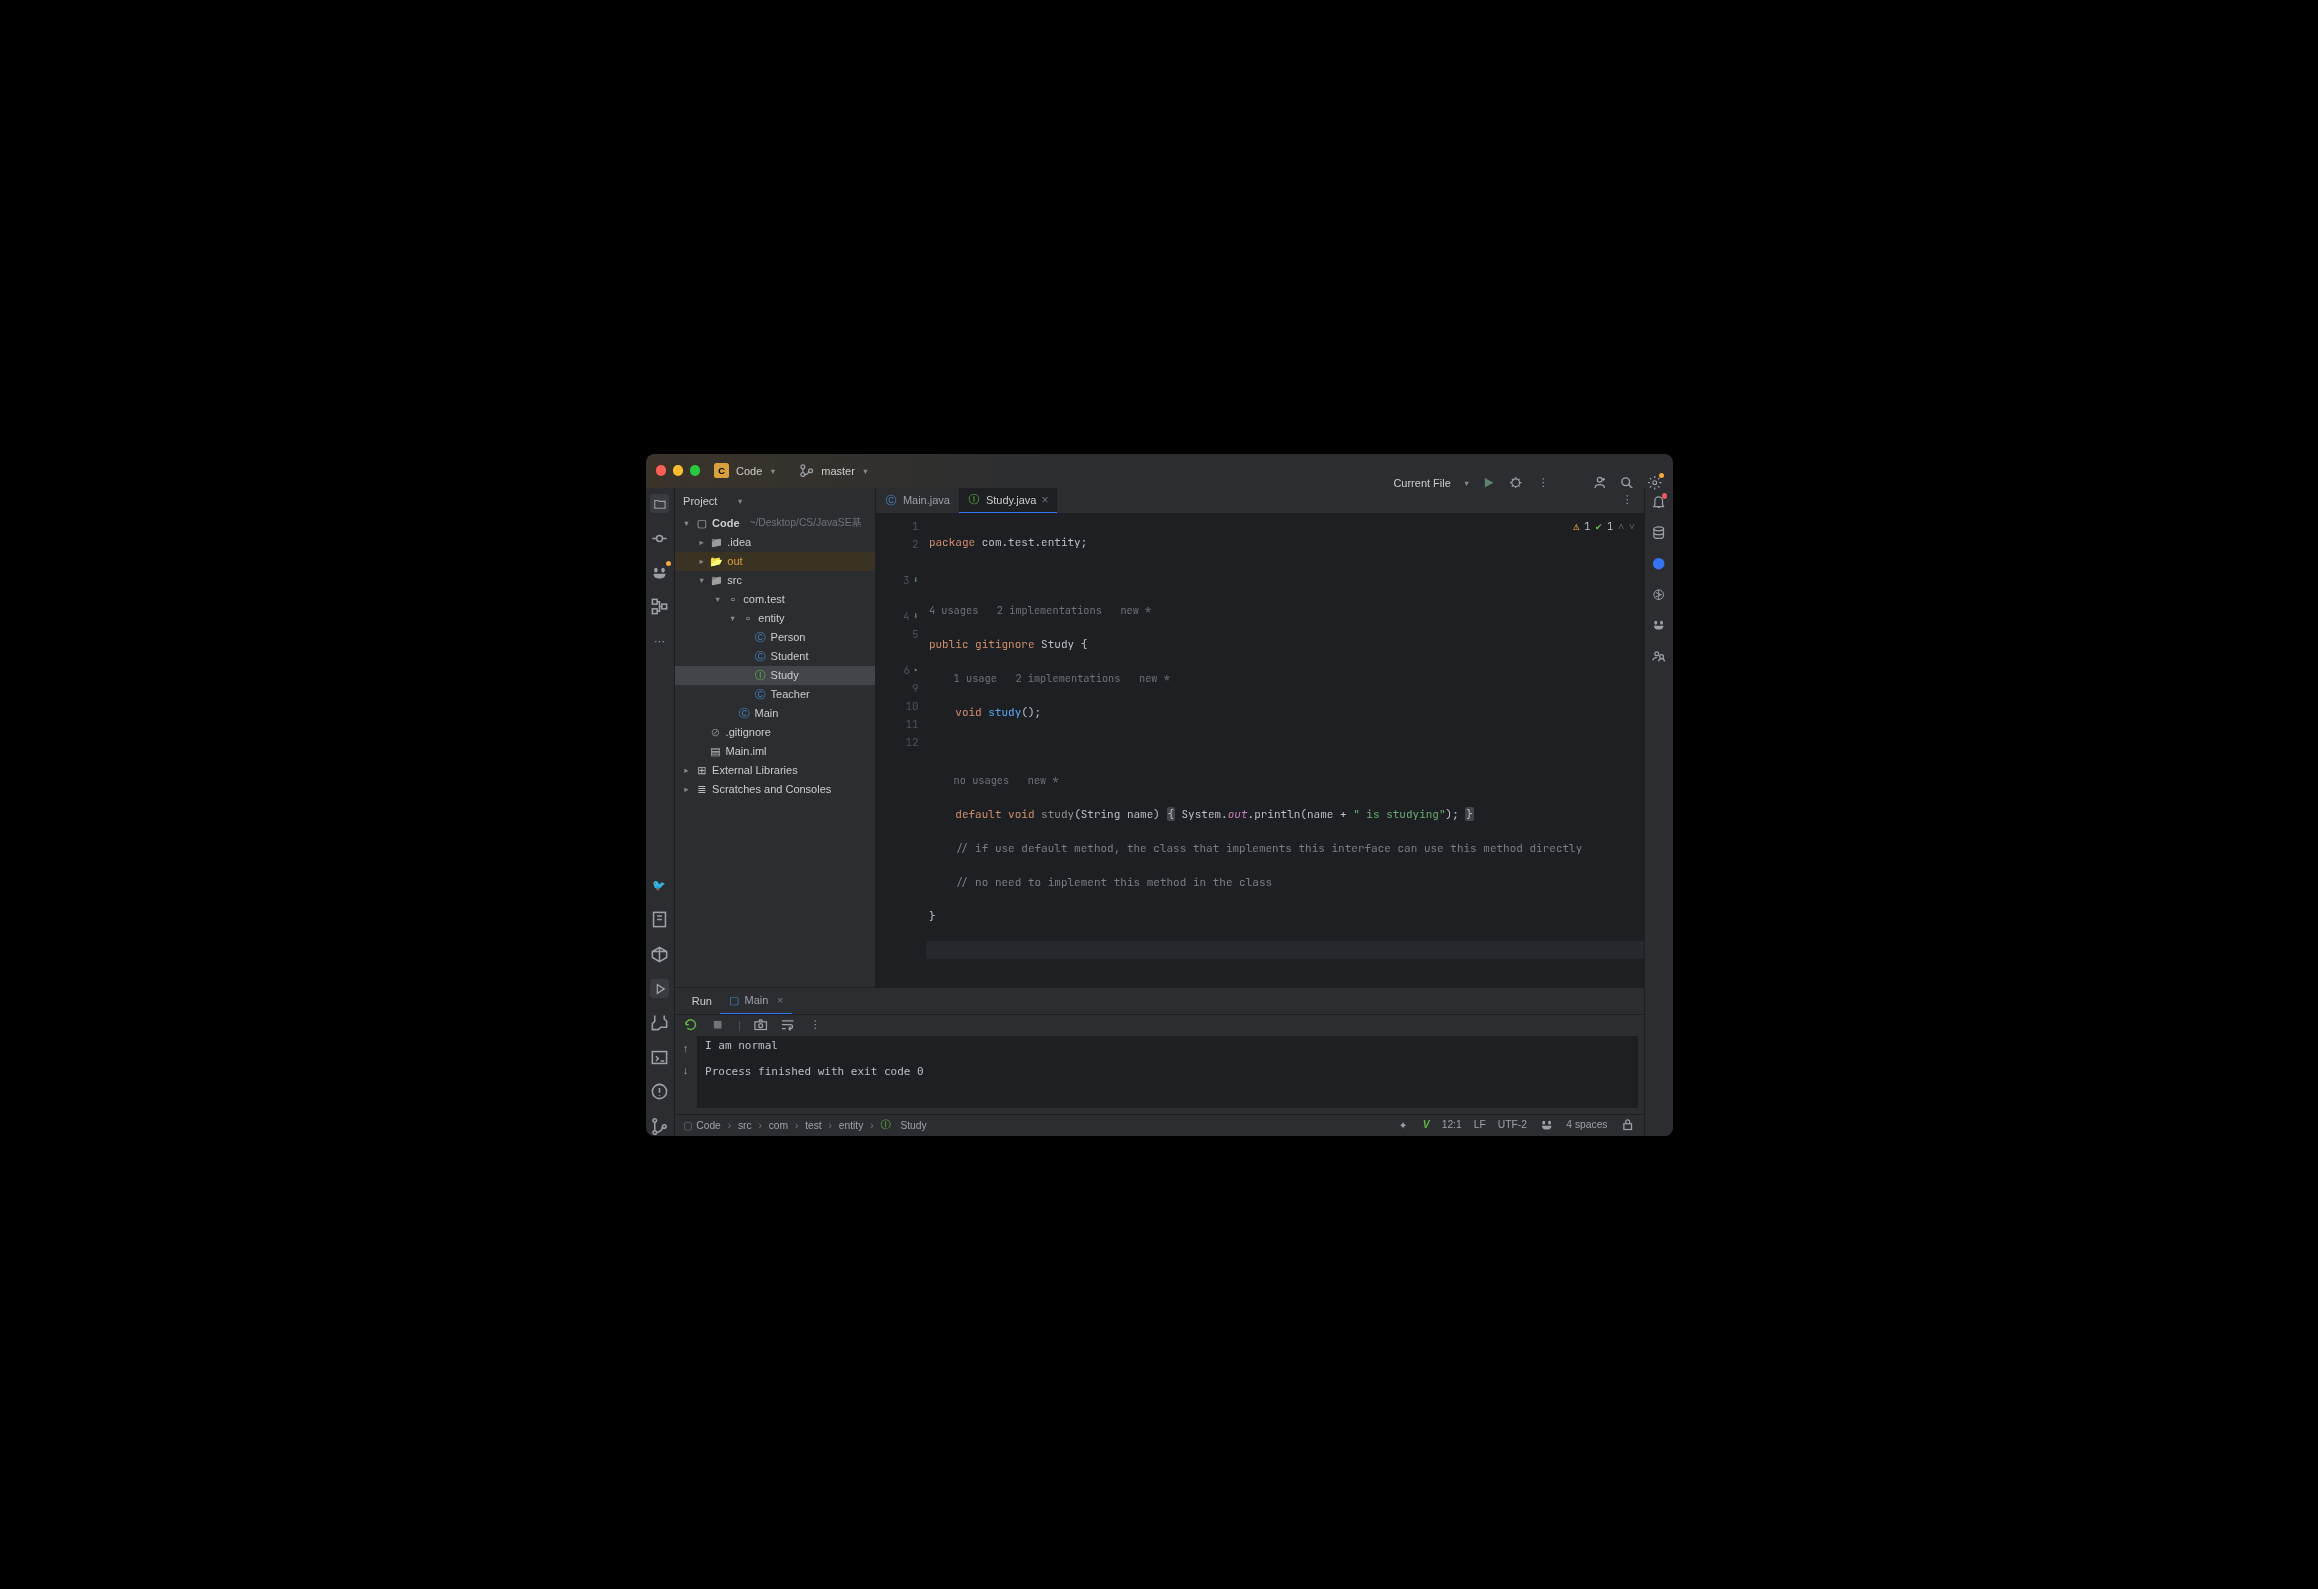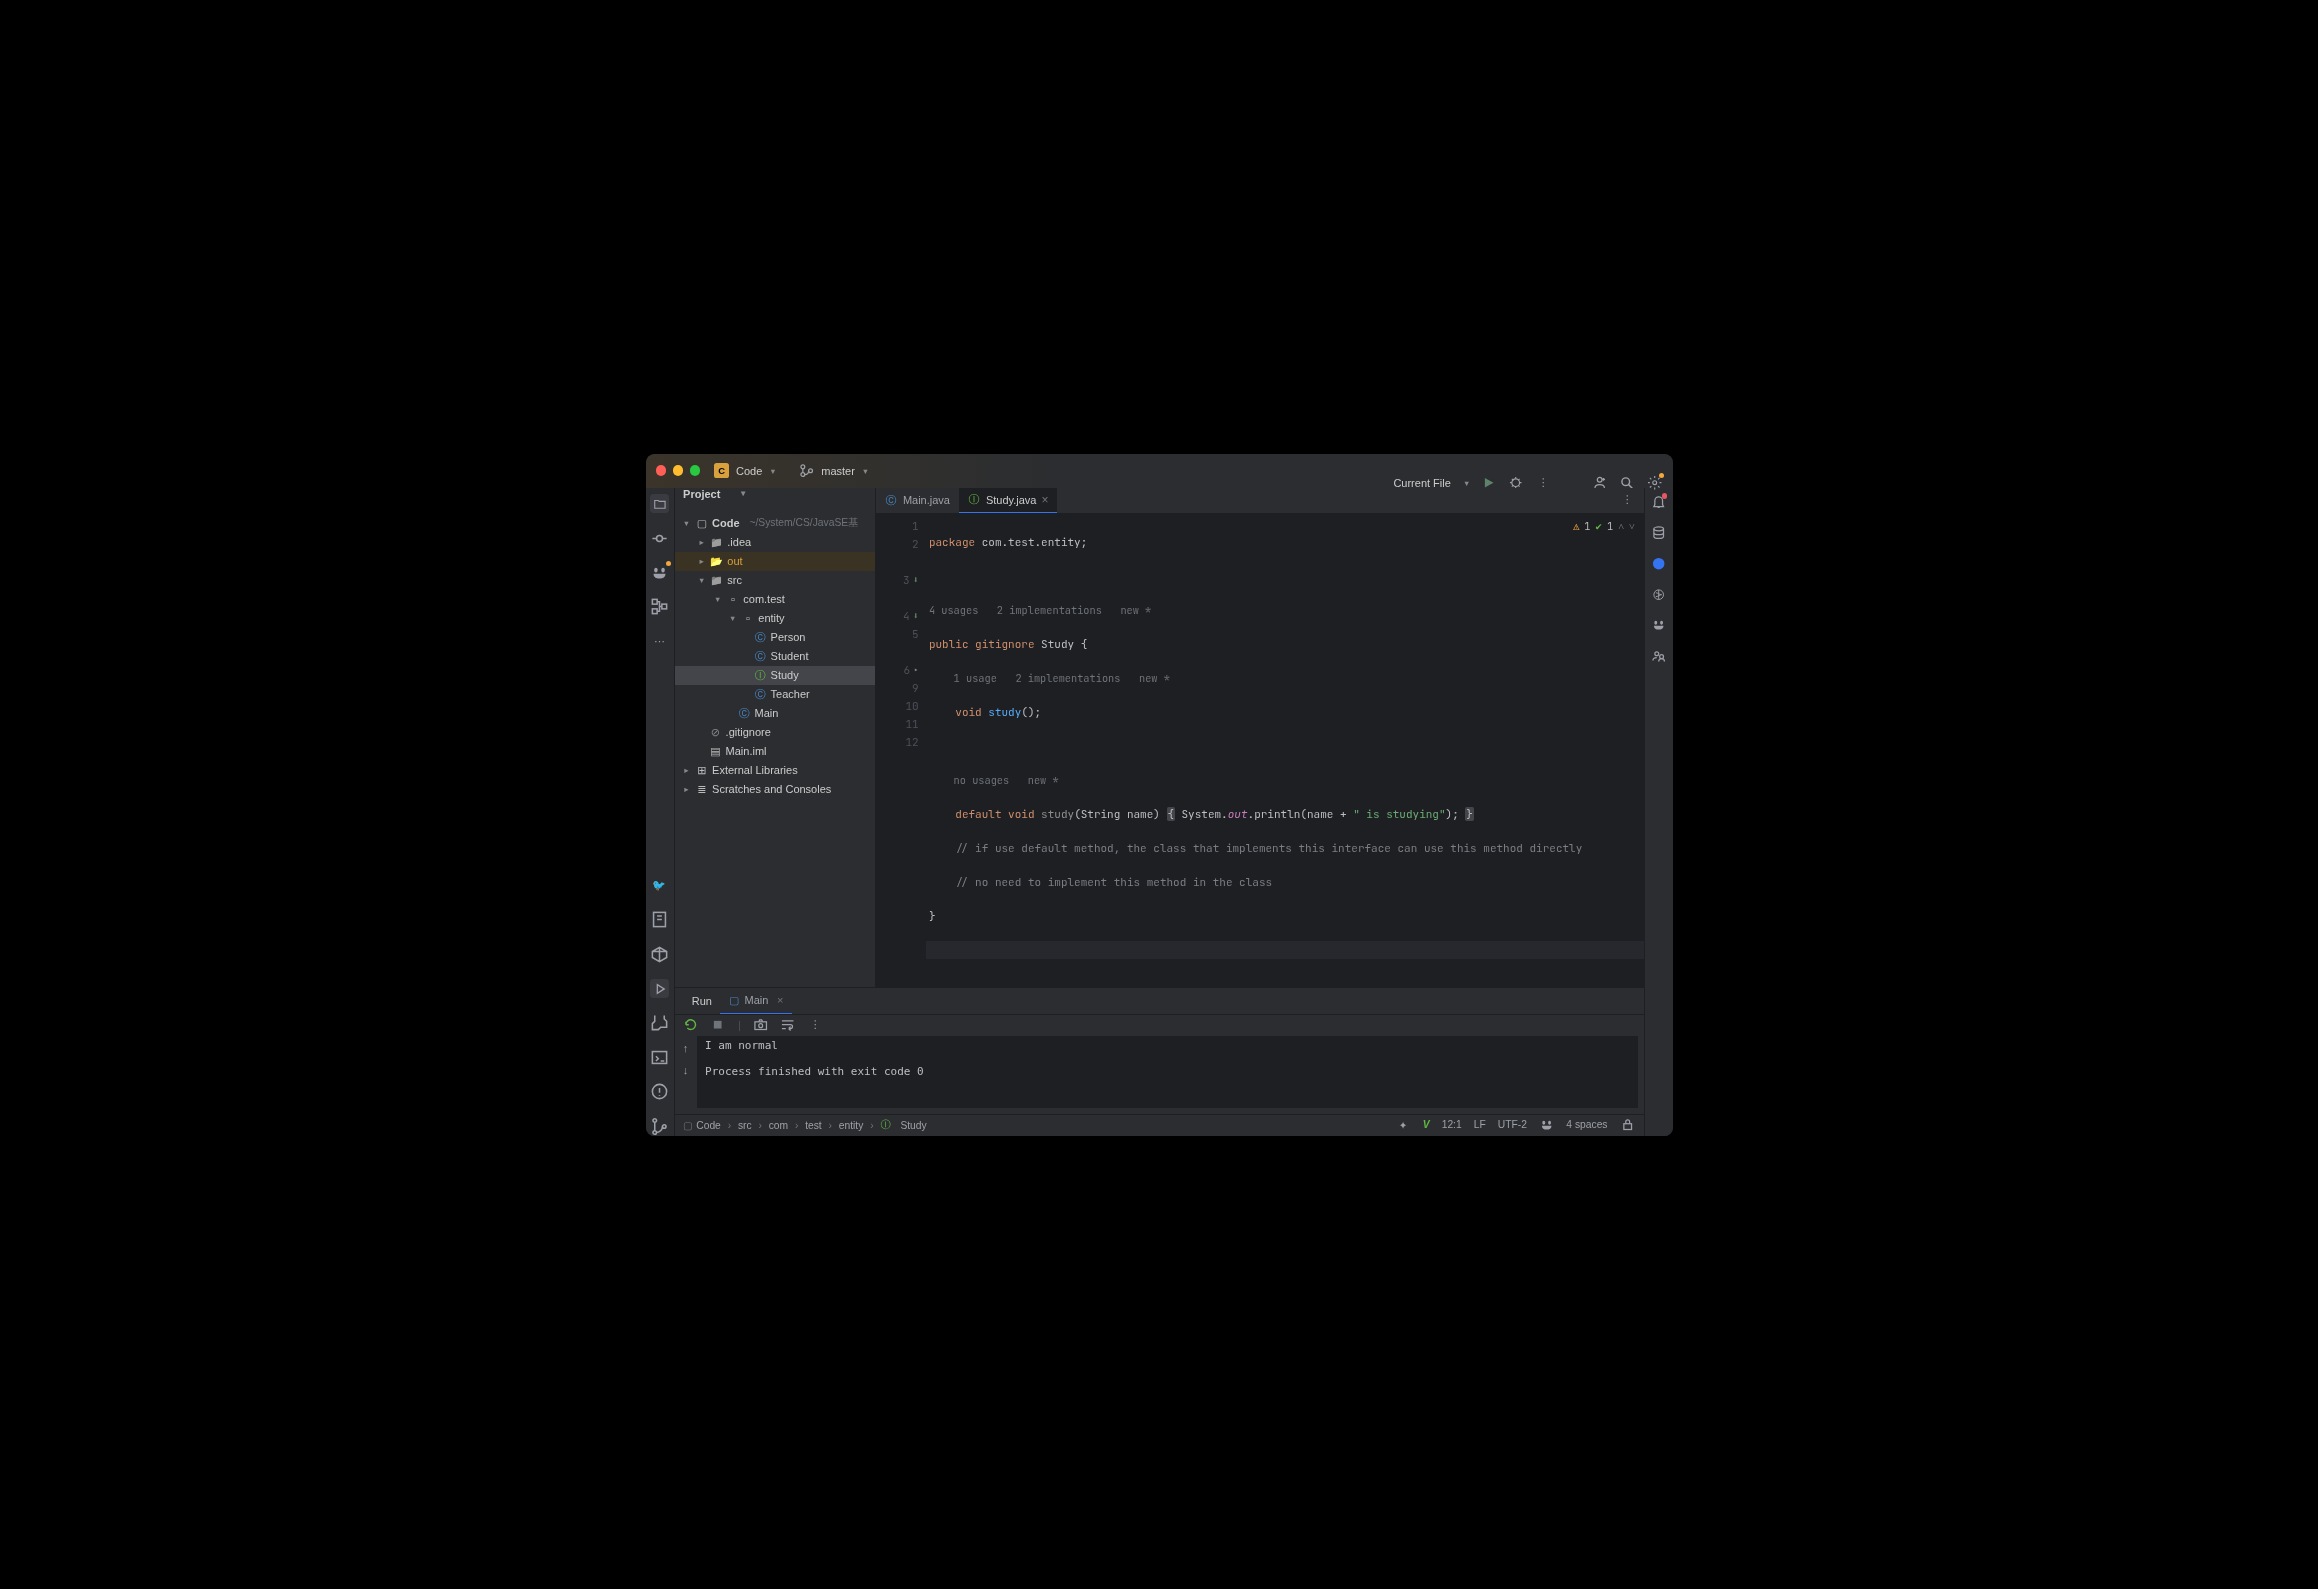--- a/index.html
+++ b/index.html
@@ -18,21 +18,21 @@
 .tb-right { margin-left: auto; display: flex; align-items: center; gap: 12px; margin-top: 24px; }
 .icon { width: 15.4px; height: 15.4px; display: inline-flex; align-items: center; justify-content: center; color: #9da0a8; }
 .body { flex: 1; display: flex; overflow: hidden; }
 .leftbar { width: 29px; background: #2b2d30; border-right: 0.9px solid #1e1f22; display: flex; flex-direction: column; align-items: center; padding-top: 6.8px; gap: 15.4px; }
 .leftbar .icon { width: 19px; height: 19px; }
 .leftbar .active { background: #393b40; border-radius: 3.4px; padding: 2.6px; }
 .rightbar { width: 29px; background: #2b2d30; border-left: 0.9px solid #1e1f22; display: flex; flex-direction: column; align-items: center; padding-top: 6.8px; gap: 15.4px; }
 .main { flex: 1; display: flex; flex-direction: column; }
 .upper { flex: 1; display: flex; overflow: hidden; }
 .project { width: 201px; background: #2b2d30; border-right: 0.9px solid #1e1f22; display: flex; flex-direction: column; }
-.proj-header { height: 26px; display: flex; align-items: flex-start; padding: 0 8.6px; gap: 19px; color: #ccc; font-weight: 700; }
+.proj-header { height: 26px; display: flex; align-items: center; padding: 0 8.6px; gap: 19px; color: #ccc; font-weight: 400; }
 .tree { flex: 1; overflow: auto; font-size: 11px; }
 .node { display: flex; align-items: center; height: 19px; padding-left: 6.8px; gap: 3.4px; cursor: pointer; white-space: nowrap; }
 .node.sel { background: #43454a; }
 .node.hl { background: #3a3223; }
 .arrow { width: 10.3px; color: #888; font-size: 8.6px; text-align: center; }
 .node .fname { color: #ccc; }
 .node .path { color: #6f737a; font-size: 10.3px; }
 .fi { width: 13.7px; height: 13.7px; display: inline-flex; align-items: center; justify-content: center; }
 .fi-folder::before { content: "📁"; font-size: 10.3px; filter: grayscale(1) brightness(0.7); }
 .fi-folder-o::before { content: "📂"; font-size: 10.3px; filter: hue-rotate(20deg) brightness(1.2); }
@@ -216,21 +216,21 @@
 
     <div class="main">
       <div class="upper">
 
         <div class="project">
           <div class="proj-header">
             <span>Project</span>
             <span class="chev">▾</span>
           </div>
           <div class="tree">
-            <div class="node" style="padding-left:6.8px"><span class="arrow">▾</span><span class="fi">▢</span><span class="fname" style="font-weight:600">Code</span>&nbsp;<span class="path">~/System/CS/JavaSE基</span></div>
+            <div class="node" style="padding-left:6.8px"><span class="arrow">▾</span><span class="fi">▢</span><span class="fname" style="font-weight:600">Code</span>&nbsp;<span class="path">~/Desktop/CS/JavaSE基</span></div>
             <div class="node" style="padding-left:22px">
                 <span class="arrow">▸</span>
                 <span class="fi fi-folder"></span>
                 <span class="fname">.idea</span>
               </div>
             <div class="node hl" style="padding-left:22px">
                 <span class="arrow">▸</span>
                 <span class="fi fi-folder-o"></span>
                 <span class="fname" style="color:#d9a13d">out</span>
               </div>

